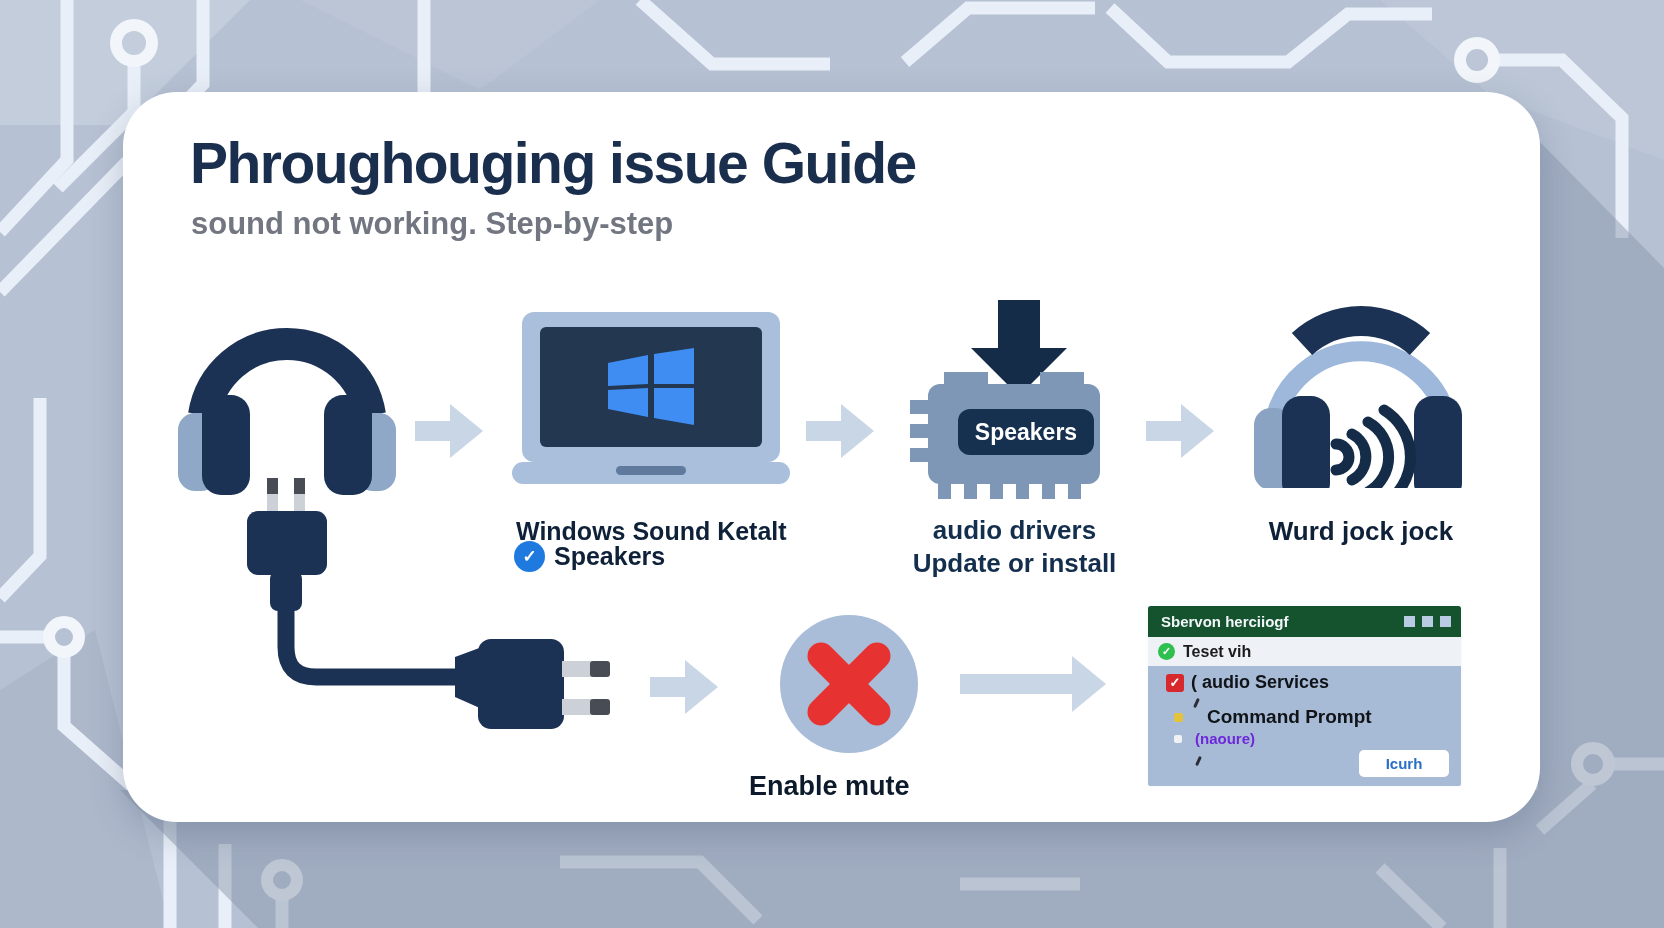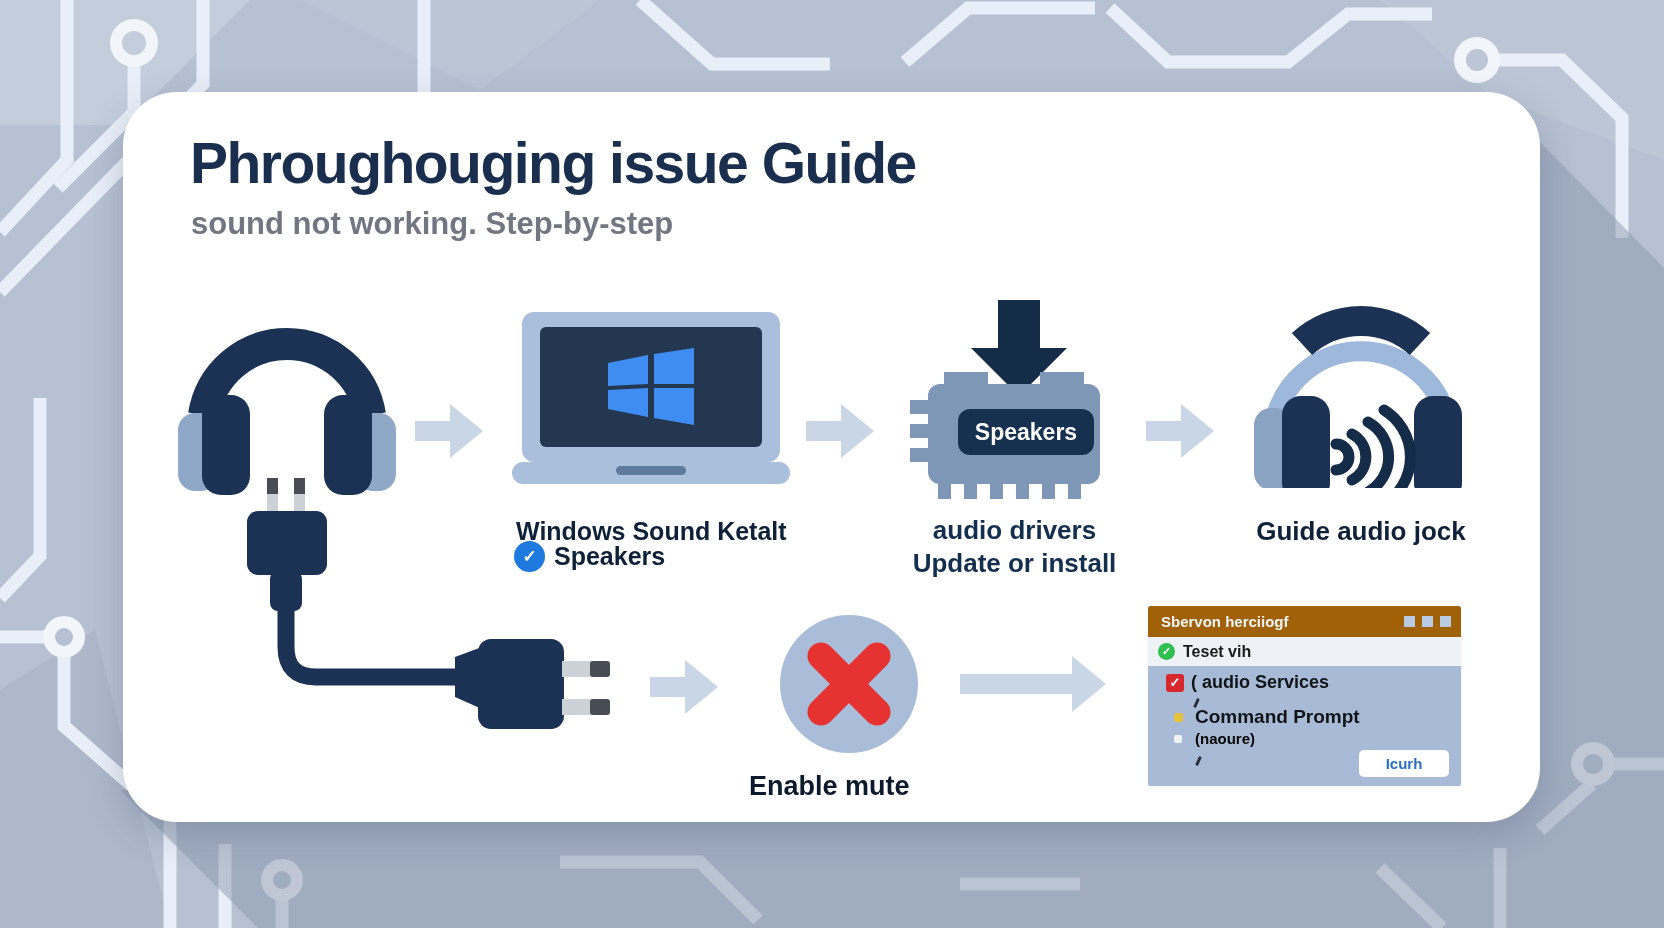--- a/index.html
+++ b/index.html
@@ -43,36 +43,36 @@
     display:flex;align-items:center;justify-content:center;color:#ffffff;
     font-size:23px;font-weight:700;
   }
   #mute-circle{left:780px;top:615px;width:138px;height:138px;border-radius:50%;background:#a9bcd8;}
   
   #dialog{
     left:1146px;top:604px;width:317px;height:184px;border-radius:5px;
     border:2px solid #fbfcfe;display:flex;flex-direction:column;overflow:hidden;
     box-sizing:border-box;background:#a8bbd6;
   }
-  #dialog-titlebar{height:31px;background:#a16207;display:flex;align-items:center;padding:0 10px 0 13px;flex:0 0 auto;}
+  #dialog-titlebar{height:31px;background:#14532d;display:flex;align-items:center;padding:0 10px 0 13px;flex:0 0 auto;}
   #dialog-title{color:#f2f6fb;font-size:15px;font-weight:700;flex:1;white-space:nowrap;overflow:hidden;}
   #dialog-controls{display:flex;gap:7px;}
   #dialog-controls span{width:11px;height:11px;background:#b9cbe2;display:block;}
   #dialog-status{height:29px;background:#eef1f6;display:flex;align-items:center;gap:8px;padding-left:10px;flex:0 0 auto;}
   #status-check{width:17px;height:17px;background:#2fbf4f;font-size:11px;}
   #dialog-status-text{font-size:16px;font-weight:700;color:#1c1c1c;white-space:nowrap;}
   #dialog-body{flex:1;position:relative;background:#a8bbd6;}
   .dlg-item{position:absolute;display:flex;align-items:center;}
   #dlg-item-1{left:18px;top:6px;gap:7px;}
-  #dlg-item-2{left:26px;top:40px;gap:12px;}
+  #dlg-item-2{left:26px;top:40px;gap:24px;}
   #dlg-item-3{left:26px;top:64px;gap:13px;}
   #dlg-checkbox{width:18px;height:18px;background:#d7282d;border-radius:3px;font-size:13px;display:flex;align-items:center;justify-content:center;color:#fff;font-weight:800;}
   .dlg-label-lg{font-size:18px;font-weight:700;color:#101418;white-space:nowrap;}
   .dlg-label-xl{font-size:19px;font-weight:700;color:#101418;white-space:nowrap;}
-  .dlg-label-sm{font-size:15px;font-weight:700;color:#000000;white-space:nowrap;}
+  .dlg-label-sm{font-size:15px;font-weight:700;color:#6d28d9;white-space:nowrap;}
   .dot{display:block;border-radius:2px;}
   #dlg-dot-yellow{width:9px;height:9px;background:#e5c23c;}
   #dlg-dot-white{width:8px;height:8px;background:#f0f2f5;}
   .tickmark{position:absolute;width:3px;height:10px;background:#2a2f36;border-radius:2px;transform:rotate(24deg);}
   #dlg-tick-1{left:47px;top:32px;}
   #dlg-tick-2{left:49px;top:90px;}
   #dialog-button{
     position:absolute;right:12px;bottom:9px;width:90px;height:27px;background:#ffffff;
     border-radius:5px;display:flex;align-items:center;justify-content:center;
     font-size:15px;font-weight:700;color:#2a6fc6;
@@ -211,21 +211,21 @@
     <rect x="2" y="112" width="38" height="82" rx="17" fill="#8ba3c3"></rect>
     <rect x="30" y="100" width="48" height="106" rx="19" fill="#1b3254"></rect>
     <rect x="162" y="100" width="48" height="106" rx="19" fill="#1b3254"></rect>
     <g stroke="#152c49" stroke-width="11" stroke-linecap="round" fill="none">
       <path d="M84,148 A 13,13 0 0 1 84,174"></path>
       <path d="M100,138 A 26,26 0 0 1 100,184"></path>
       <path d="M116,126 A 40,40 0 0 1 116,196"></path>
       <path d="M132,114 A 55,55 0 0 1 132,208"></path>
     </g>
   </svg>
-  <div class="abs caption" id="step-jack-label">Guide audio jock</div>
+  <div class="abs caption" id="step-jack-label">Wurd jock jock</div>
 
   <svg class="abs" width="70" height="58" viewBox="0 0 70 58" style="left:650px;top:658px;">
     <polygon points="0,19 35,19 35,2 68,29 35,56 35,39 0,39" fill="#c9d6e6"></polygon>
   </svg>
   <svg class="abs" width="148" height="62" viewBox="0 0 148 62" style="left:960px;top:653px;">
     <polygon points="0,21 112,21 112,3 146,31 112,59 112,41 0,41" fill="#c9d6e6"></polygon>
   </svg>
 
   <div class="abs" id="mute-circle">
     <svg width="138" height="138" viewBox="0 0 138 138">

